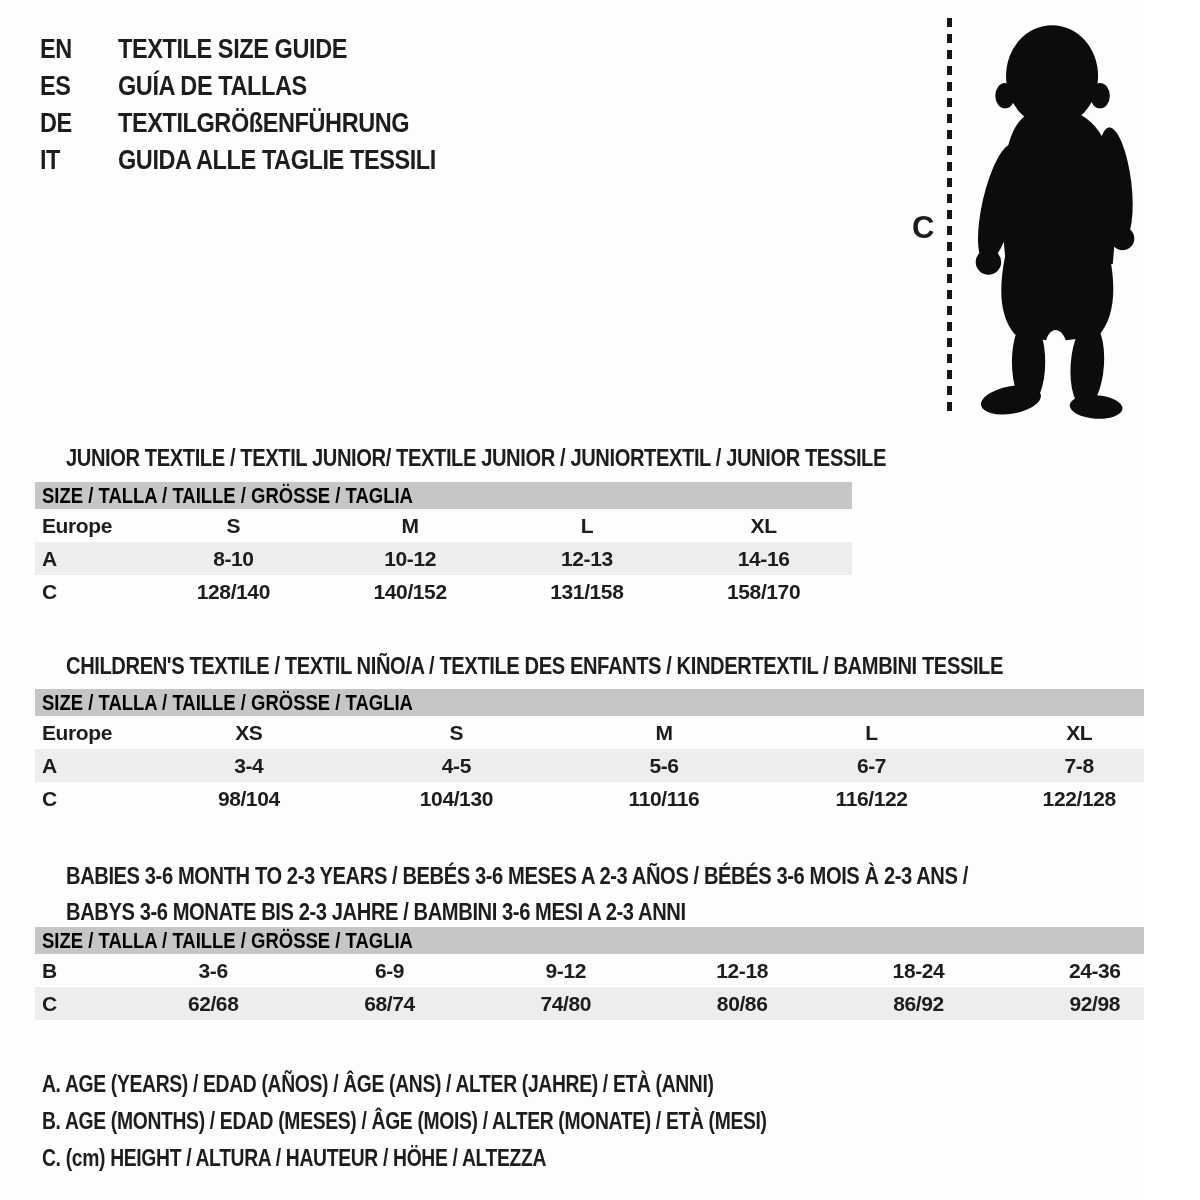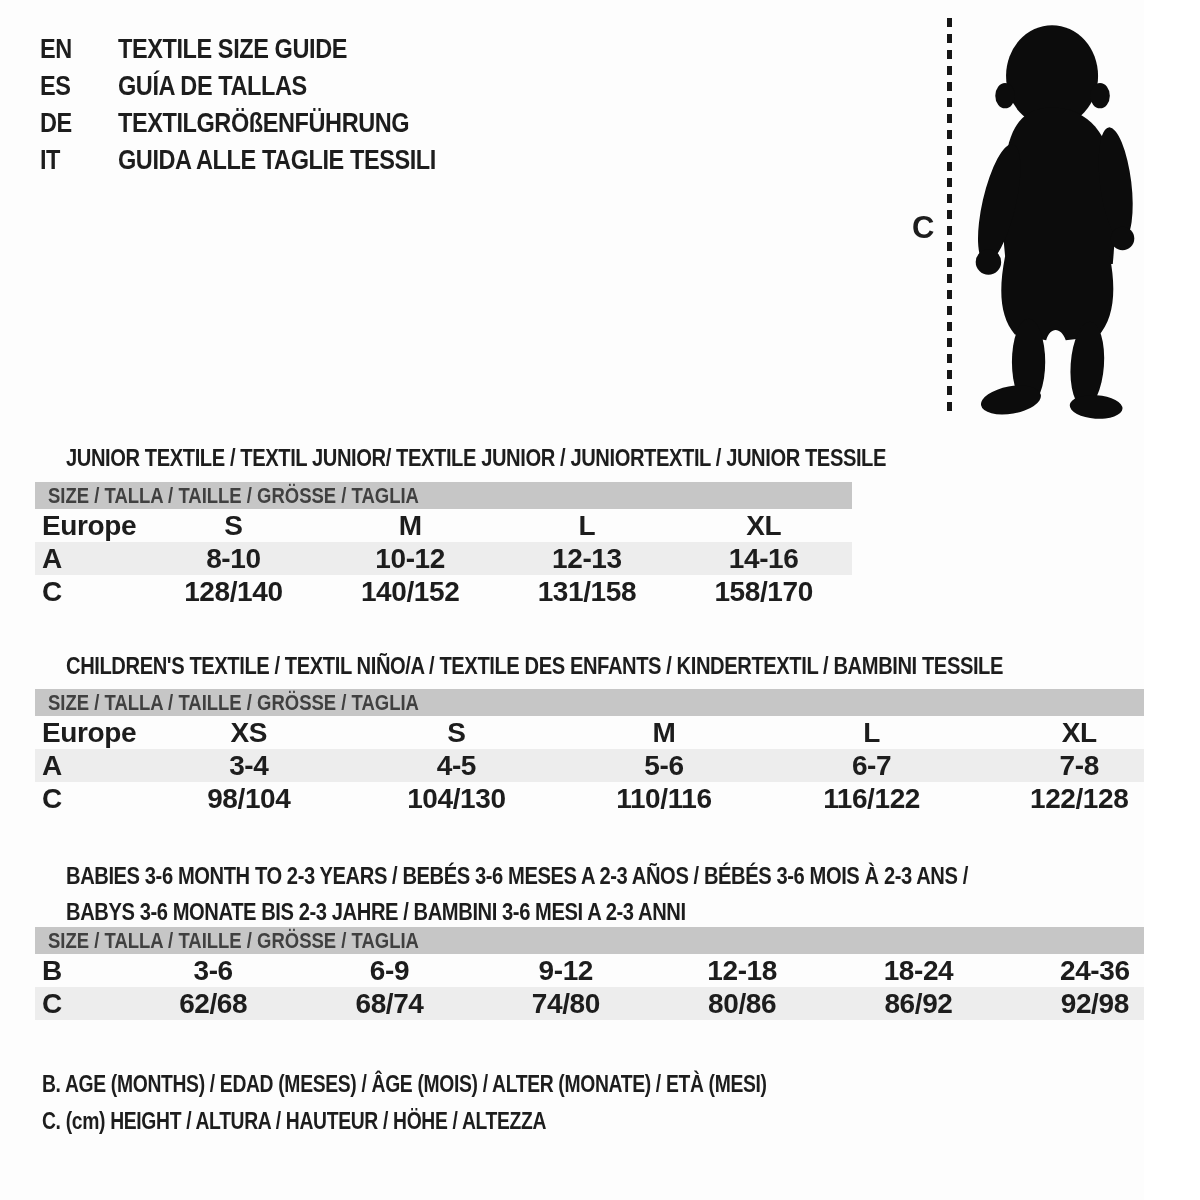--- a/index.html
+++ b/index.html
@@ -24,22 +24,22 @@
   
   .sec-title{position:absolute;left:54px;margin:12px;font-size:24px;font-weight:bold;letter-spacing:-0.5px;}
   .sec-title-2line div{line-height:36px;}
 
   
   .tbl{position:absolute;left:35px;}
   .tbl-junior{top:482px;width:817px;}
   .tbl-children{top:689px;width:1148px;}
   .tbl-babies{top:927px;width:1148px;}
   .size-bar{height:27px;background:#c6c6c6;display:flex;align-items:center;
-    padding-left:13px;box-sizing:border-box;font-size:22px;font-weight:bold;color:#404040;}
-  .trow{display:flex;height:33px;align-items:center;font-size:28px;font-weight:bold;letter-spacing:-0.4px;}
+    padding-left:7px;box-sizing:border-box;font-size:22px;font-weight:bold;color:#000000;}
+  .trow{display:flex;height:33px;align-items:center;font-size:21px;font-weight:bold;letter-spacing:-0.4px;}
   .trow .lbl{width:110px;padding-left:7px;box-sizing:border-box;}
   .tbl-babies .trow .lbl{width:90px;}
   .trow .cell{flex:1;text-align:center;}
   .shaded{background:#ededed;}
 
   
   .legend{position:absolute;left:42px;top:1066px;font-size:23px;font-weight:bold;}
   .legend div{height:37px;display:flex;align-items:center;letter-spacing:-0.4px;}
 </style>
 </head>
@@ -170,20 +170,23 @@
       <span class="cell">68/74</span>
       <span class="cell">74/80</span>
       <span class="cell">80/86</span>
       <span class="cell">86/92</span>
       <span class="cell">92/98</span>
     </div>
   </div>
 
   <div class="legend">
     <div>
+        <span class="cond">A. AGE (YEARS) / EDAD (AÑOS) / ÂGE (ANS) / ALTER (JAHRE) / ETÀ (ANNI)</span>
+      </div>
+    <div>
         <span class="cond">B. AGE (MONTHS) / EDAD (MESES) / ÂGE (MOIS) / ALTER (MONATE) / ETÀ (MESI)</span>
       </div>
     <div>
         <span class="cond">C. (cm) HEIGHT / ALTURA / HAUTEUR / HÖHE / ALTEZZA</span>
       </div>
   </div>
 
 </div>
 
 </body></html>

